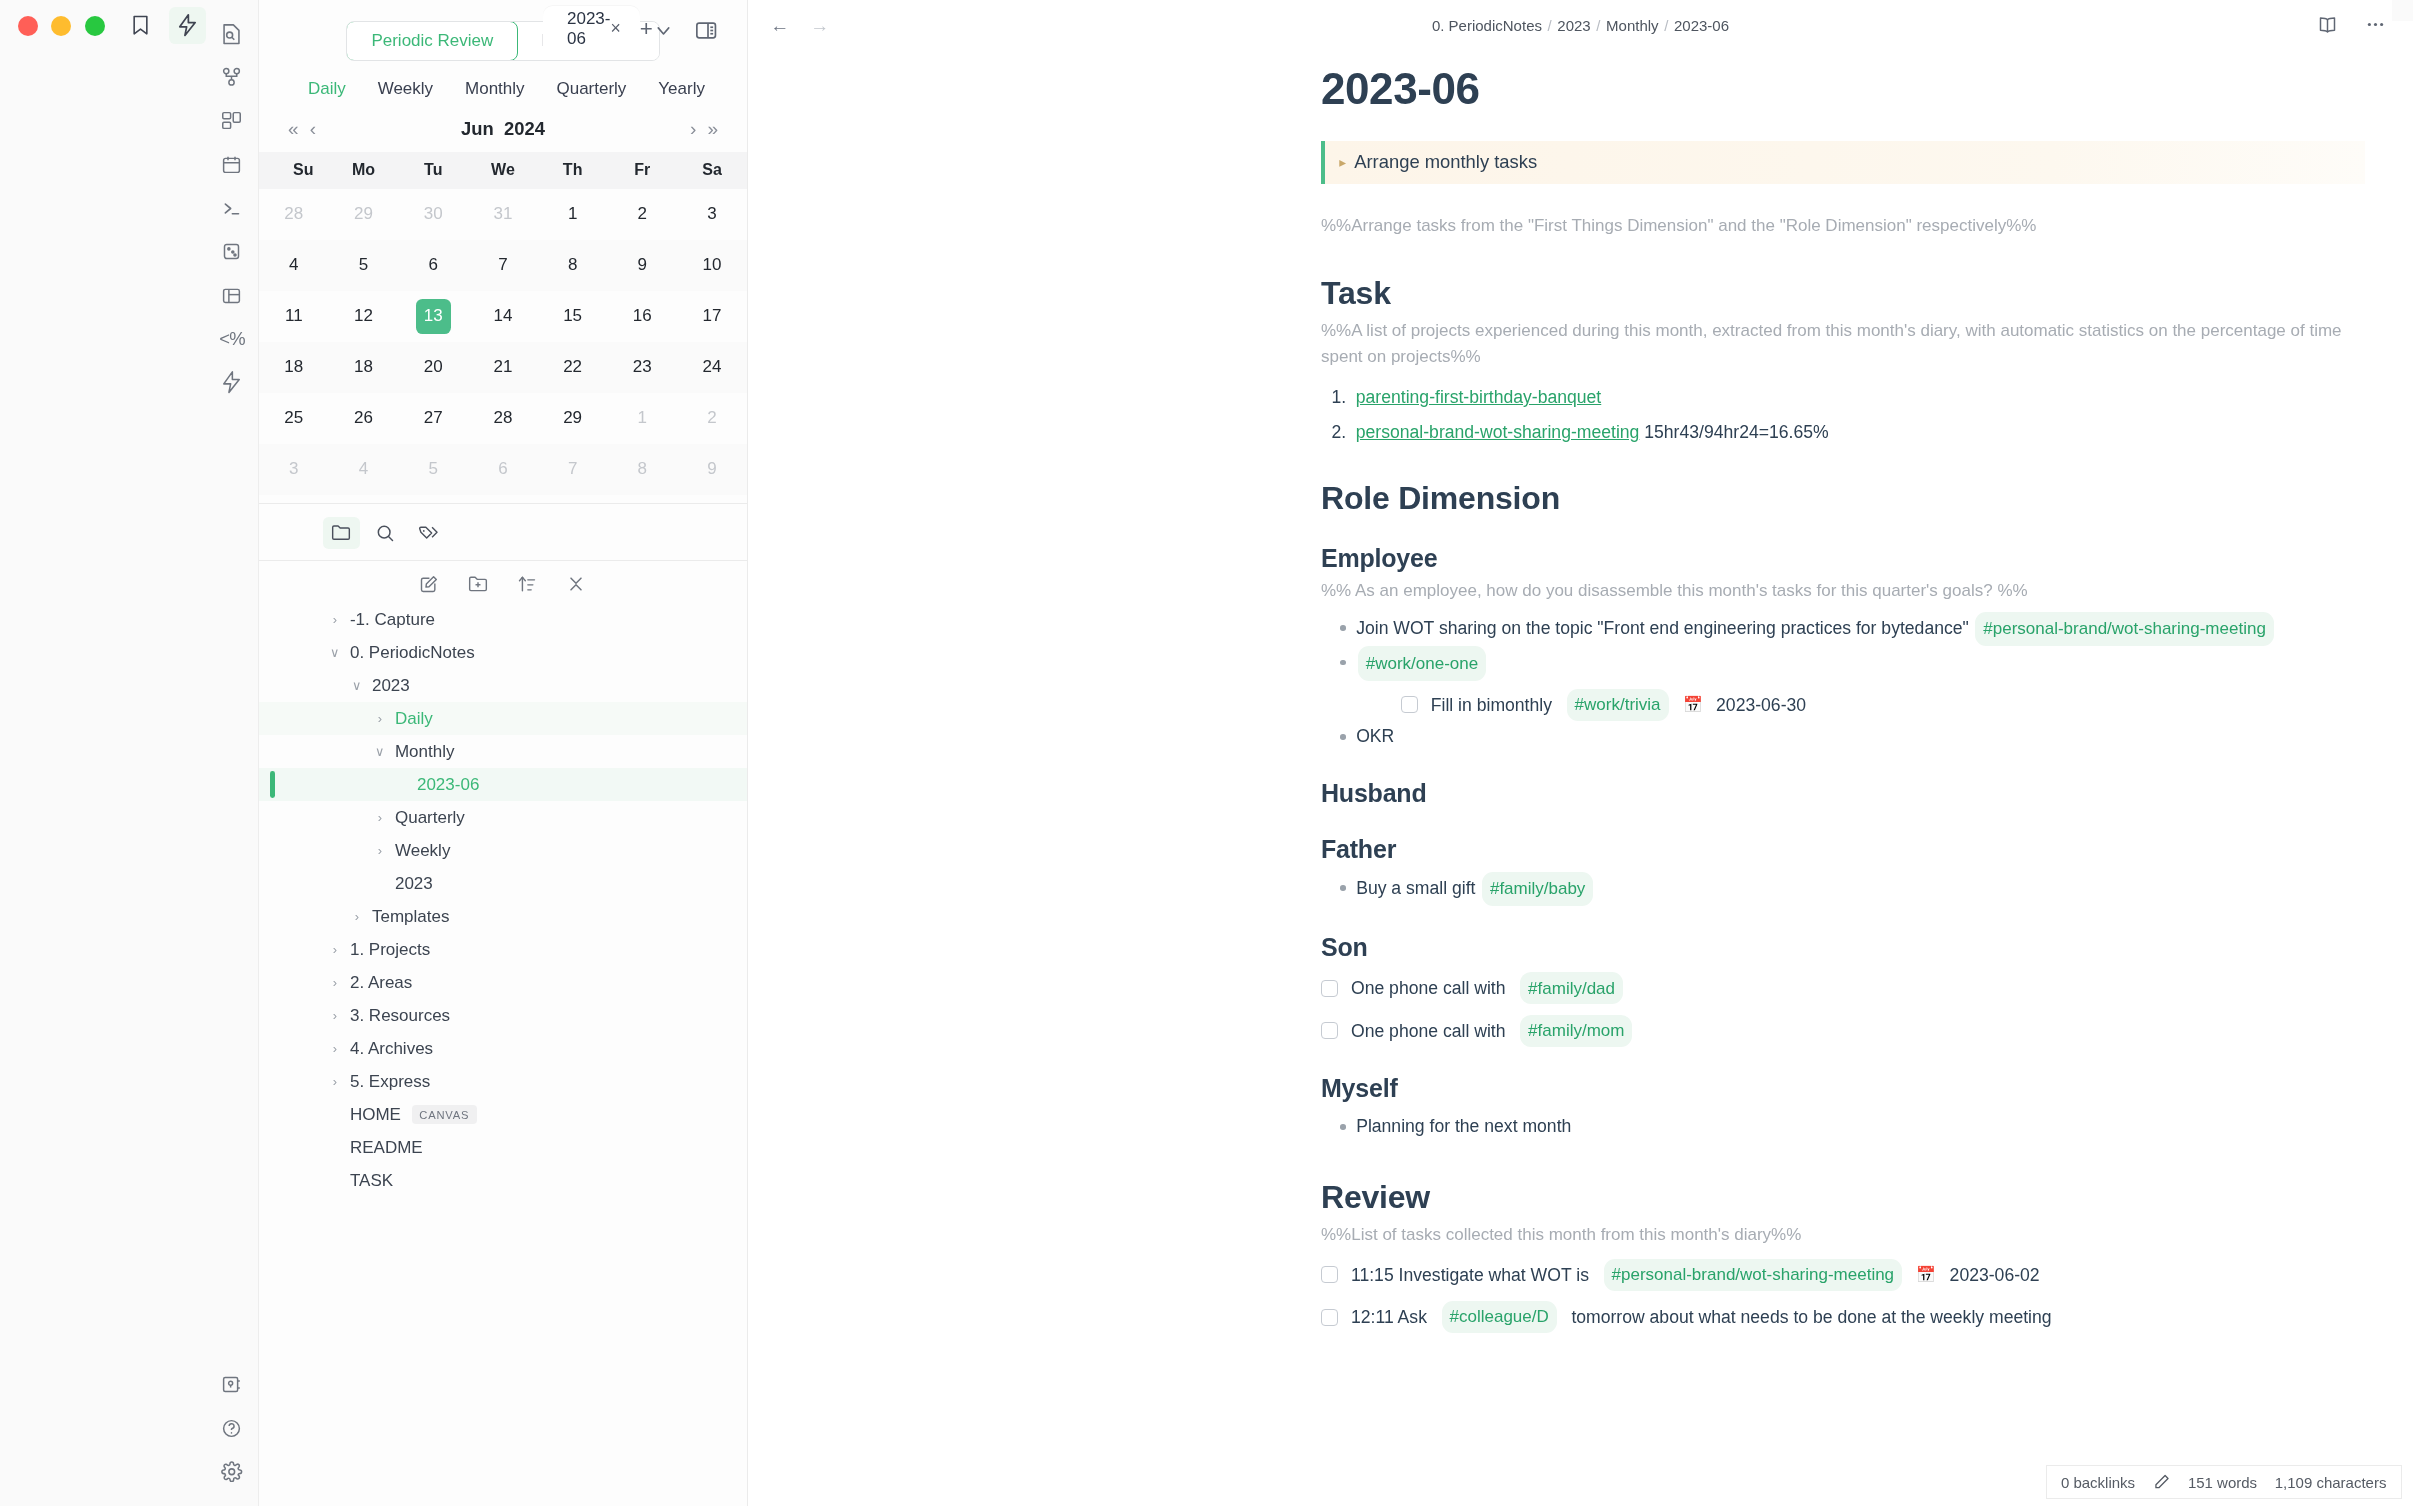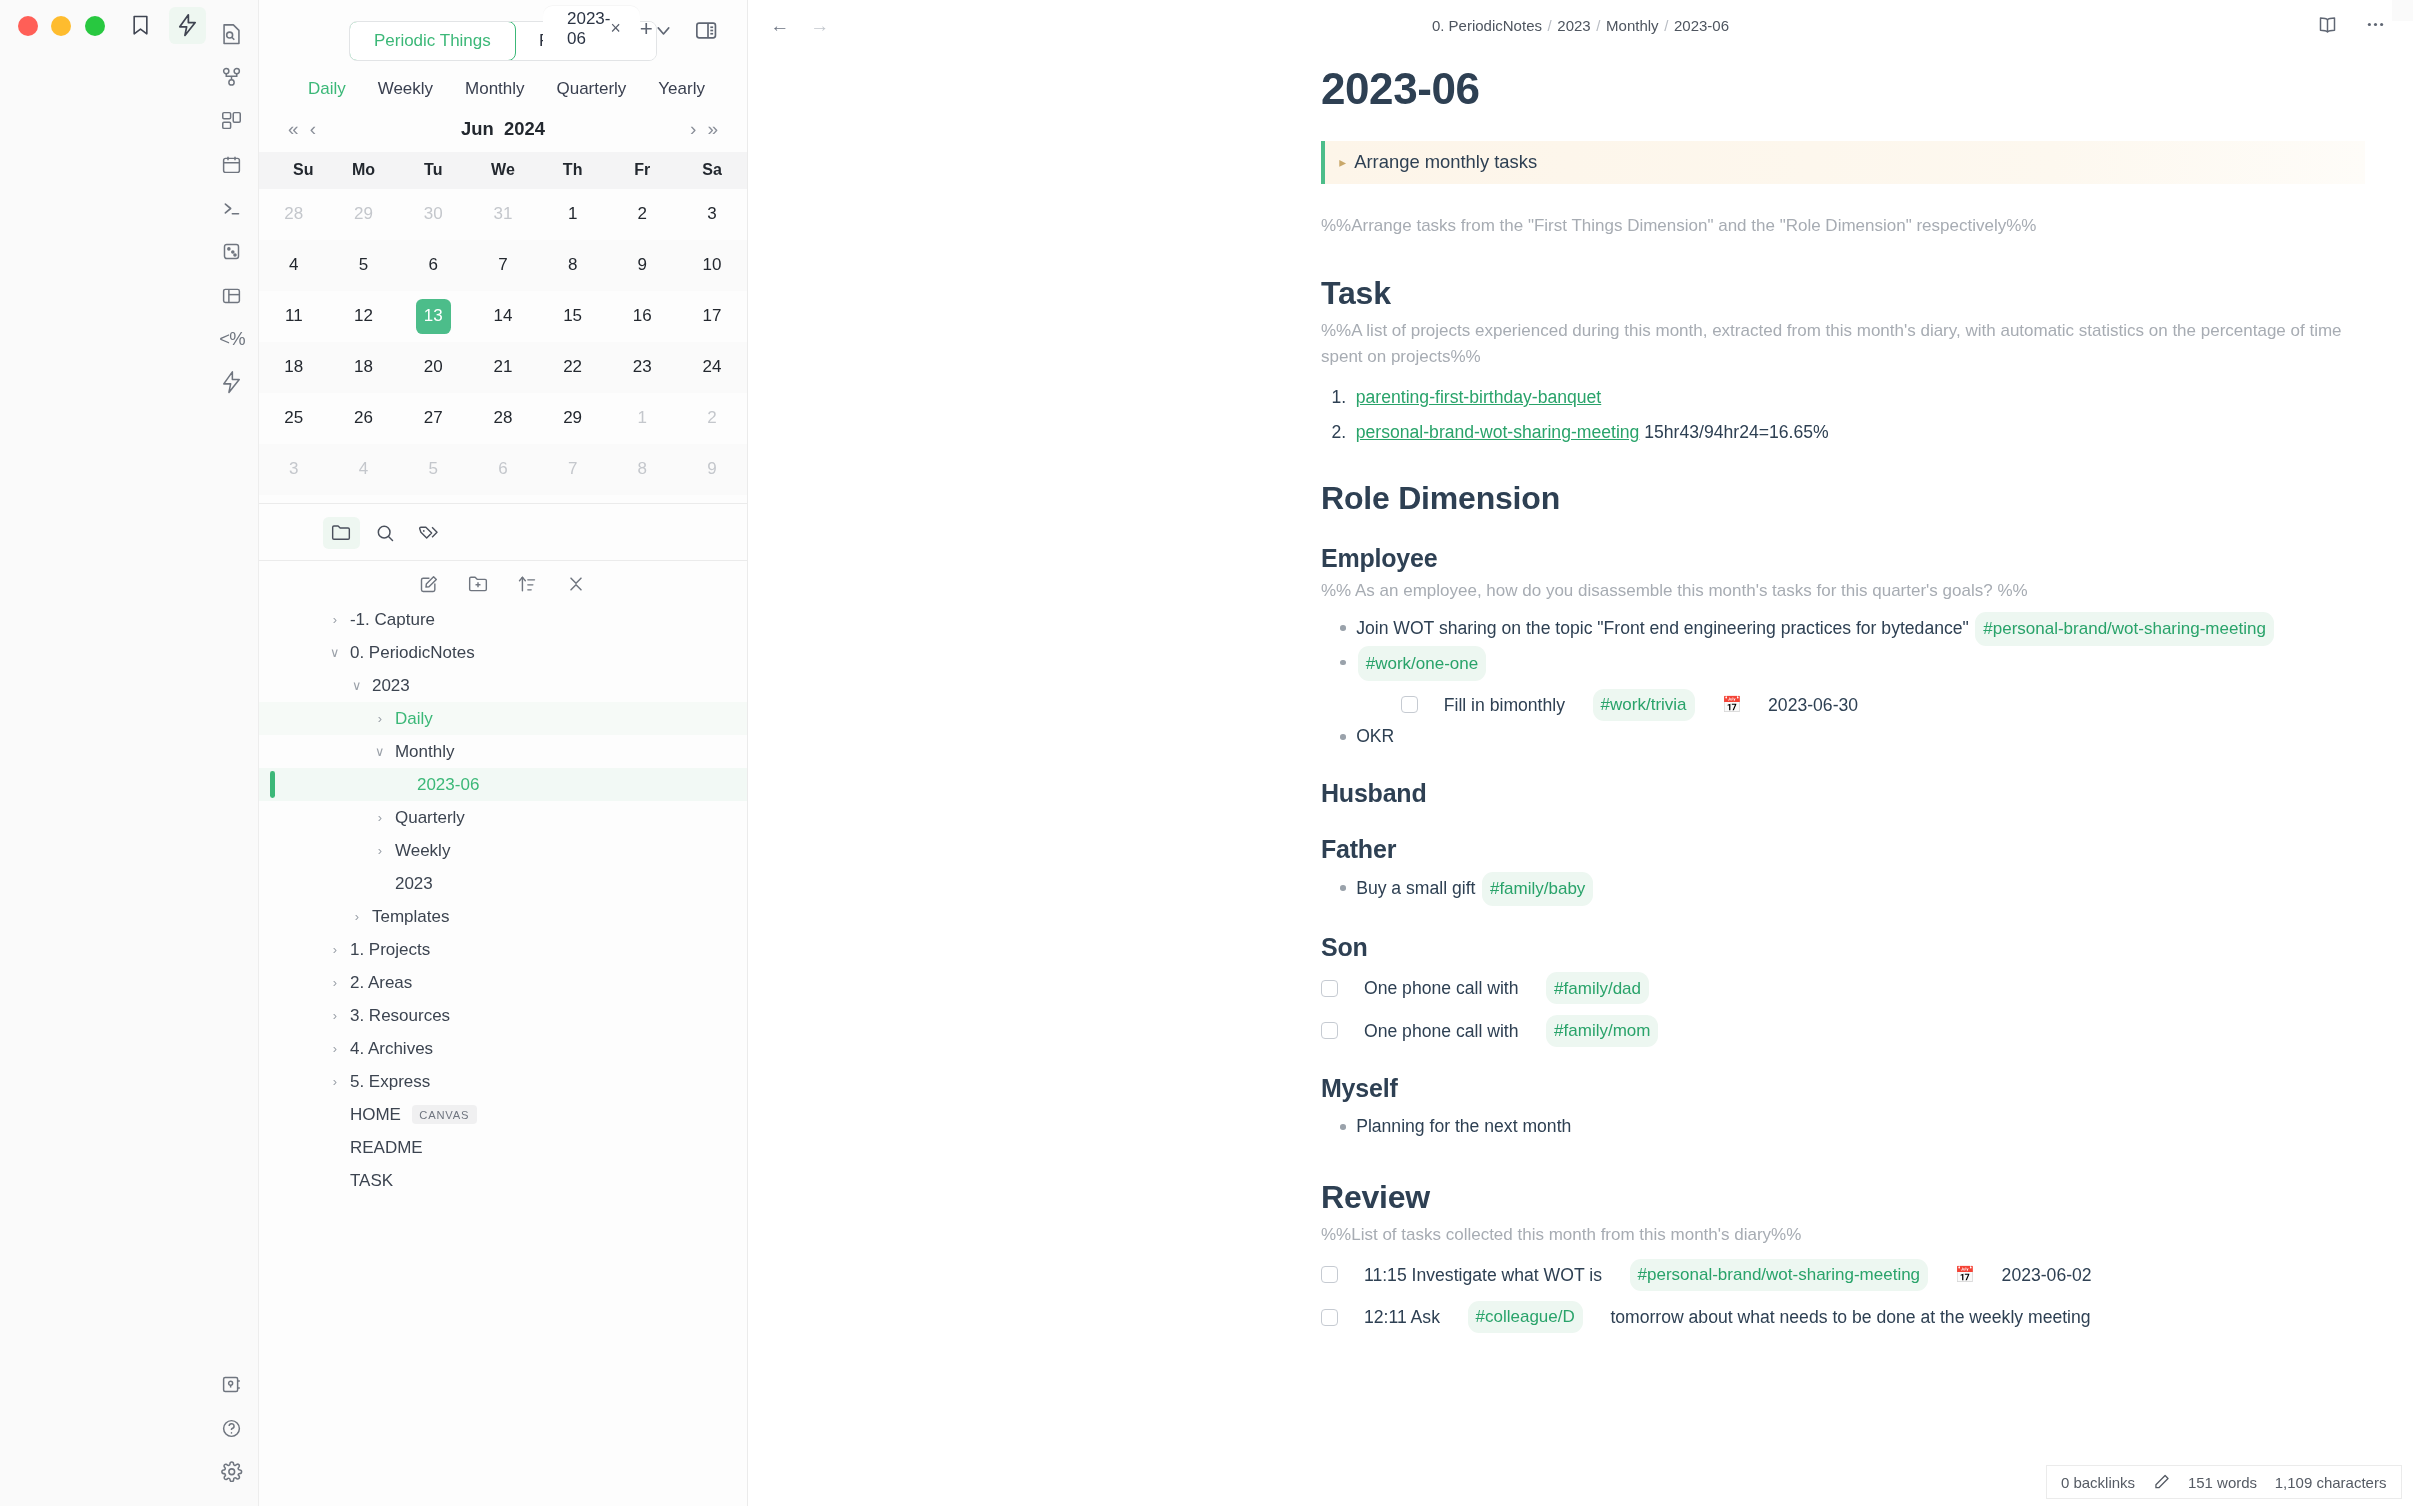--- a/index.html
+++ b/index.html
@@ -274,21 +274,21 @@
   }
   ul.bul ul.bul { padding-left: 27px; }
   ul.bul li.nobullet::before { display: none; }
   .tag {
     display: inline-block;
     color: #29a36a; background: #edf7f1;
     border-radius: 11px; padding: 2.4px 8px;
     font-size: 17px; margin: 0 1.6px;
   }
   .task-line {
-    display: flex; align-items: center; gap: 26px;
+    display: flex; align-items: center; gap: 13px;
     font-size: 17.6px; color: #2e4053;
     margin-top: 4px; line-height: 1.6;
   }
   .cbox {
     width: 17px; height: 17px; flex: 0 0 17px;
     border: 1.6px solid #c6cbd2; border-radius: 4px;
     background: #fff; display:block;
   }
   .cal-emoji { font-size: 16px; }
   .tasks-list { margin-left: 0; }
@@ -441,21 +441,21 @@
             <circle cx="12" cy="12" r="3.2"></circle>
             <path d="M19.4 14.5a1.6 1.6 0 0 0 .3 1.8l.1.1a2 2 0 1 1-2.8 2.8l-.1-.1a1.6 1.6 0 0 0-1.8-.3 1.6 1.6 0 0 0-1 1.5V21a2 2 0 0 1-4 0v-.2a1.6 1.6 0 0 0-1-1.4 1.6 1.6 0 0 0-1.8.3l-.1.1a2 2 0 1 1-2.8-2.8l.1-.1a1.6 1.6 0 0 0 .3-1.8 1.6 1.6 0 0 0-1.5-1H3a2 2 0 0 1 0-4h.2a1.6 1.6 0 0 0 1.4-1 1.6 1.6 0 0 0-.3-1.8l-.1-.1a2 2 0 1 1 2.8-2.8l.1.1a1.6 1.6 0 0 0 1.8.3H9a1.6 1.6 0 0 0 1-1.5V3a2 2 0 1 1 4 0v.2a1.6 1.6 0 0 0 1 1.5 1.6 1.6 0 0 0 1.8-.3l.1-.1a2 2 0 1 1 2.8 2.8l-.1.1a1.6 1.6 0 0 0-.3 1.8V9a1.6 1.6 0 0 0 1.5 1H21a2 2 0 0 1 0 4h-.2a1.6 1.6 0 0 0-1.4 1z"></path>
           </svg>
       </div>
     </div>
 
     <div class="sidebar">
 
       <div class="seg-wrap">
         <div class="seg">
-          <div class="seg-item active">Periodic Things</div>
+          <div class="seg-item active">Periodic Review</div>
           <div class="seg-item">PARA Notes</div>
         </div>
       </div>
 
       <div class="periods">
         <div class="period active">Daily</div>
         <div class="period">Weekly</div>
         <div class="period">Monthly</div>
         <div class="period">Quarterly</div>
         <div class="period">Yearly</div>

